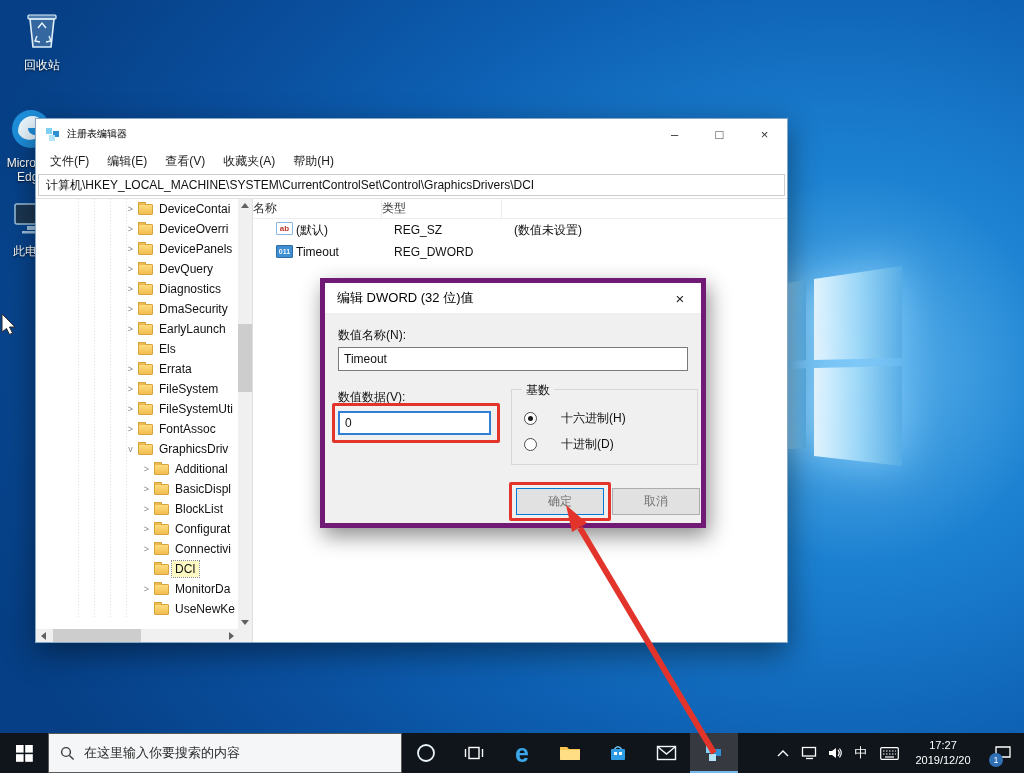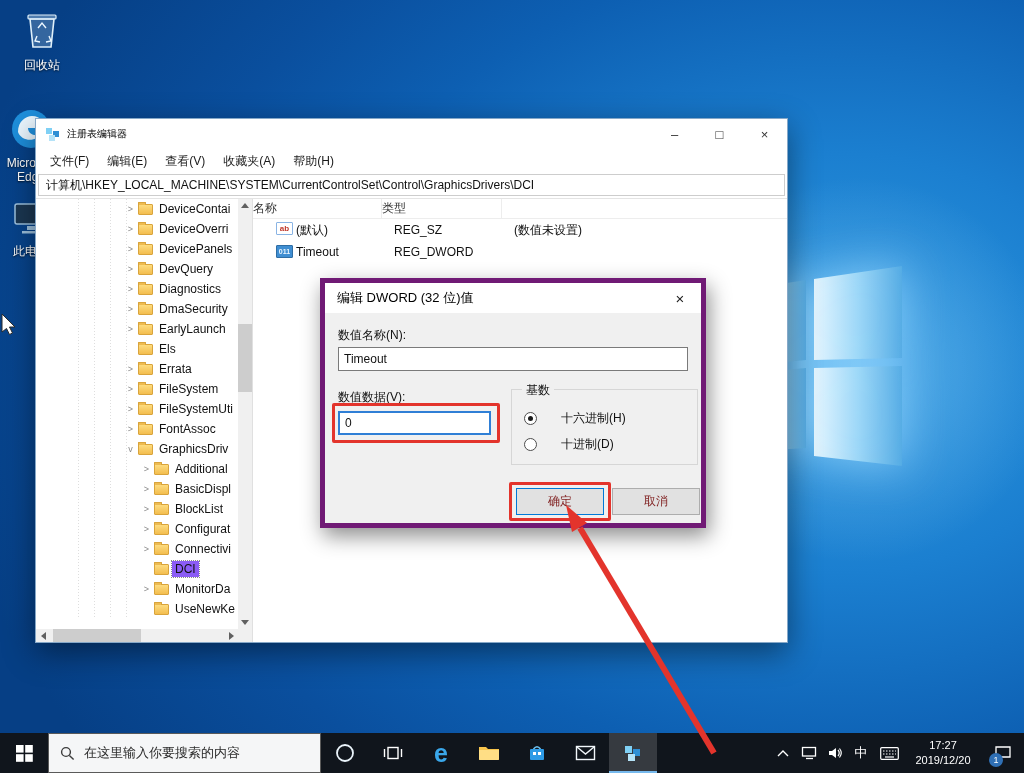--- a/index.html
+++ b/index.html
@@ -39,21 +39,21 @@
     background:repeating-linear-gradient(to bottom,#dedede 0 1px,transparent 1px 3px); }
   .tree-item { height:20px; display:flex; align-items:center; white-space:nowrap; position:relative; }
   .tree-item .tw { width:13px; text-align:center; color:#8a8a8a; font-size:9px; flex:none; }
   .lvl0 { padding-left:88px; }
   .lvl1 { padding-left:104px; }
   .folder-icon { width:15px; height:11px; background:linear-gradient(#fddc7f,#f3bd4e); border:1px solid #d9a43c;
     border-radius:1px; position:relative; margin:0 3px 0 1px; flex:none; }
   .folder-icon::before { content:""; position:absolute; top:-3px; left:-1px; width:6px; height:2px;
     background:#eebb50; border:1px solid #d9a43c; border-bottom:none; border-radius:1px 1px 0 0; }
   .tlabel { padding:1px 3px; }
-  .tree-item.selected .tlabel { background:#8b5cf6; outline:1px dotted #8a8a8a; }
+  .tree-item.selected .tlabel { background:#fef9c3; outline:1px dotted #8a8a8a; }
 
   
   .vscroll { position:absolute; top:0; right:0; bottom:13px; width:14px; background:#f0f0f0; }
   .vthumb { position:absolute; top:125px; left:0; width:14px; height:68px; background:#cdcdcd; }
   .hscroll { position:absolute; left:0; right:14px; bottom:0; height:13px; background:#f0f0f0; }
   .hthumb { position:absolute; left:17px; top:0; width:88px; height:13px; background:#cdcdcd; }
   .corner { position:absolute; right:0; bottom:0; width:14px; height:13px; background:#f0f0f0; }
   .sbtn { position:absolute; width:14px; height:13px; display:flex; align-items:center; justify-content:center; }
   .tri { width:0; height:0; }
   .tri-up   { border-left:4px solid transparent; border-right:4px solid transparent; border-bottom:5px solid #606060; }
@@ -84,37 +84,37 @@
   .name-label { top:44px; }
   .name-input { top:64px; left:13px; right:13px; height:24px; }
   .data-label { top:106px; }
   .data-input { top:128px; left:13px; width:153px; height:24px; border:2px solid #2f7fd6; }
   .groupbox { position:absolute; left:186px; top:106px; width:187px; height:76px; border:1px solid #d6d6d6; }
   .group-label { position:absolute; top:-8px; left:10px; background:#f0f0f0; padding:0 4px; }
   .radio-row { position:absolute; left:12px; display:flex; align-items:center; gap:24px; }
   .radio { width:13px; height:13px; border:1px solid #4d4d4d; border-radius:50%; background:#fff; position:relative; flex:none; }
   .radio.checked::after { content:""; position:absolute; inset:3px; background:#1a1a1a; border-radius:50%; }
   .btn { position:absolute; top:205px; width:88px; height:27px; background:#e1e1e1; border:1px solid #adadad;
-    display:flex; align-items:center; justify-content:center; color:#7f1d1d; }
+    display:flex; align-items:center; justify-content:center; color:#737373; }
   .btn-ok { left:191px; border:1px solid #0078d7; }
   .btn-cancel { left:287px; }
   .red-box { position:absolute; border:3px solid #e3342c; border-radius:2px; pointer-events:none; z-index:9; }
   .red-input-box { left:7px; top:120px; width:168px; height:40px; }
   .red-ok-box { left:184px; top:199px; width:102px; height:39px; }
 
   
   .arrow-overlay { position:absolute; left:0; top:0; z-index:40; pointer-events:none; }
   .cursor { position:absolute; left:1px; top:313px; z-index:50; pointer-events:none; }
 
   
   .taskbar { position:absolute; left:0; bottom:0; width:1024px; height:40px; background:#10151c;
     display:flex; align-items:stretch; z-index:30; }
   .tb-btn { width:48px; display:flex; align-items:center; justify-content:center; flex:none; }
   .tb-btn.active { background:rgba(255,255,255,.16); box-shadow:inset 0 -2px 0 #76b9ed; }
-  .search-box { width:273px; background:#f5f6f7; border:1px solid #5a5a5a; display:flex; align-items:center;
+  .search-box { width:354px; background:#f5f6f7; border:1px solid #5a5a5a; display:flex; align-items:center;
     gap:9px; padding:0 11px; flex:none; }
   .search-text { font-size:13px; color:#2b2b2b; white-space:nowrap; overflow:hidden; }
   .edge-glyph { font-size:25px; font-weight:bold; color:#3aa7ea; line-height:1; }
   .tray { margin-left:auto; display:flex; align-items:center; color:#fff; }
   .tray-btn { height:40px; display:flex; align-items:center; justify-content:center; flex:none; }
   .ime { width:26px; font-size:13px; }
   .clock { width:78px; font-size:11px; text-align:center; line-height:1.35; }
   .notif { width:42px; position:relative; }
   .badge { position:absolute; left:7px; bottom:6px; min-width:14px; height:14px; border-radius:7px;
     background:#2f6fb4; color:#fff; font-size:9px; display:flex; align-items:center; justify-content:center; padding:0 2px; }

